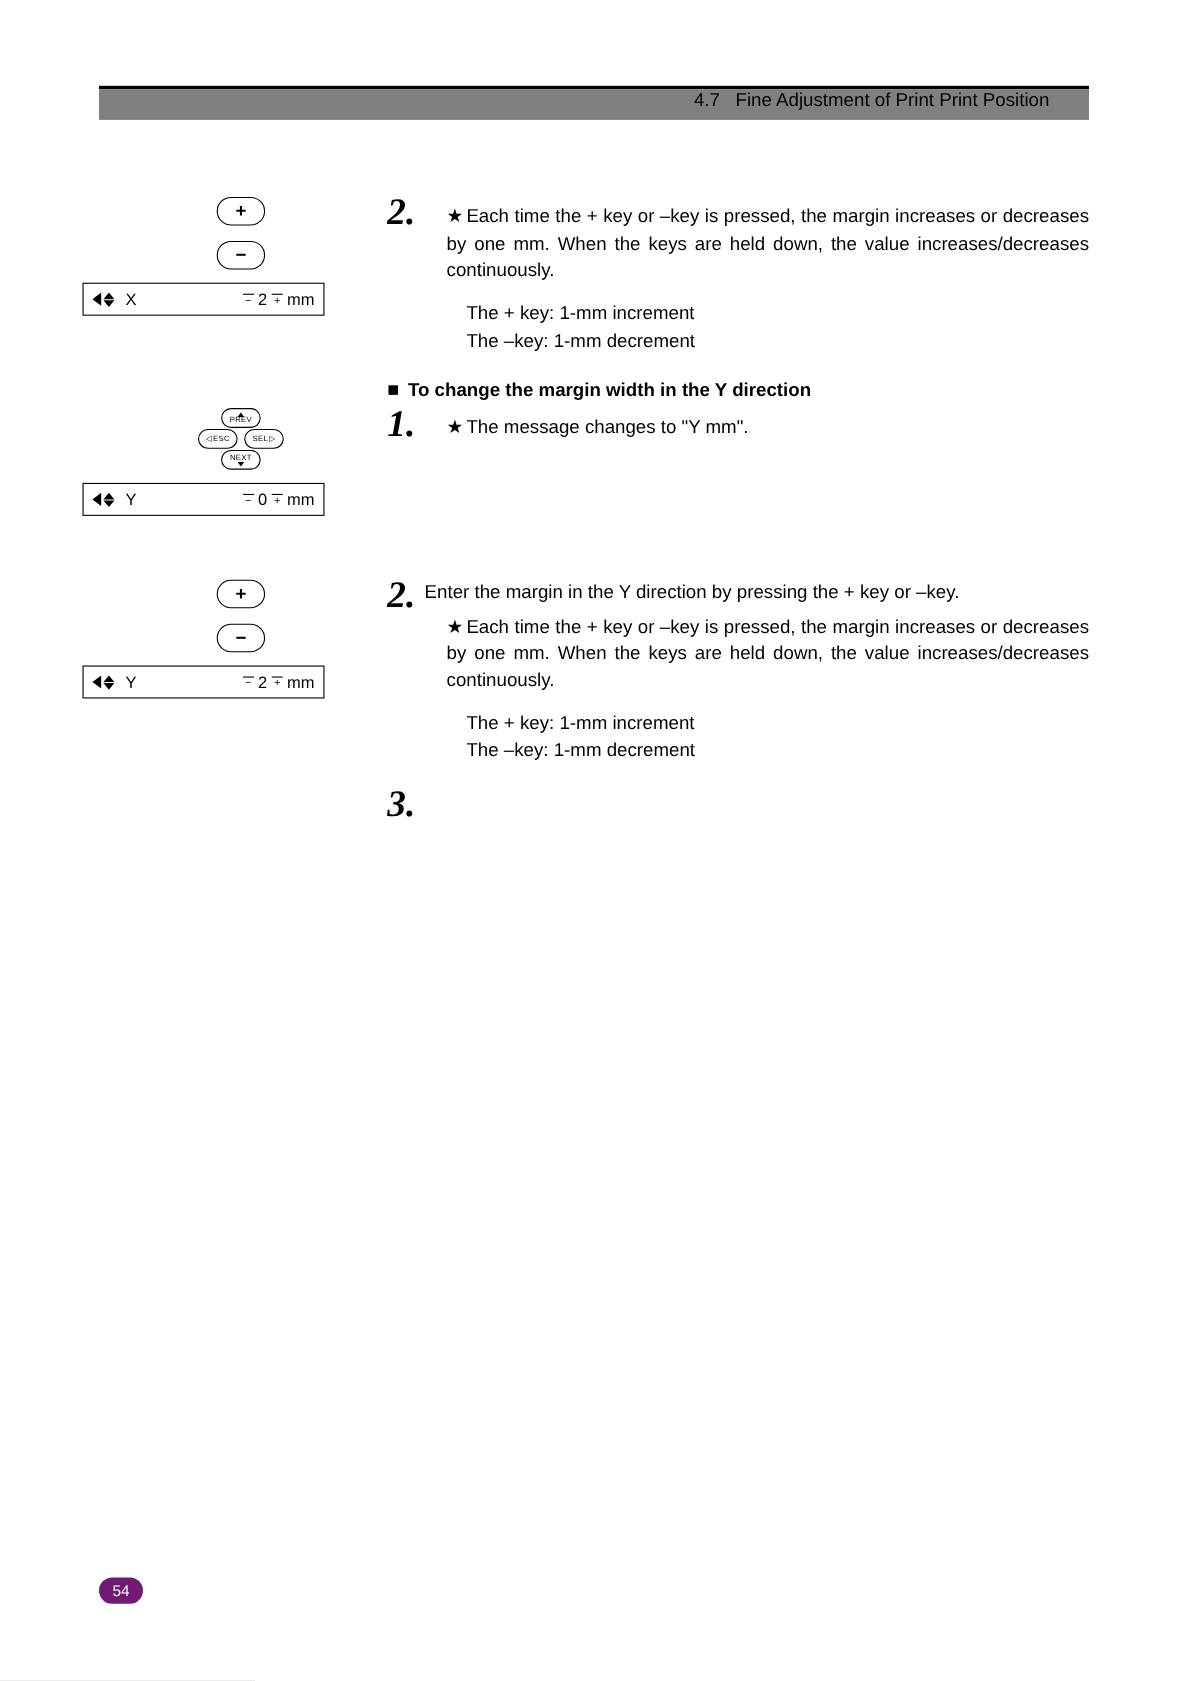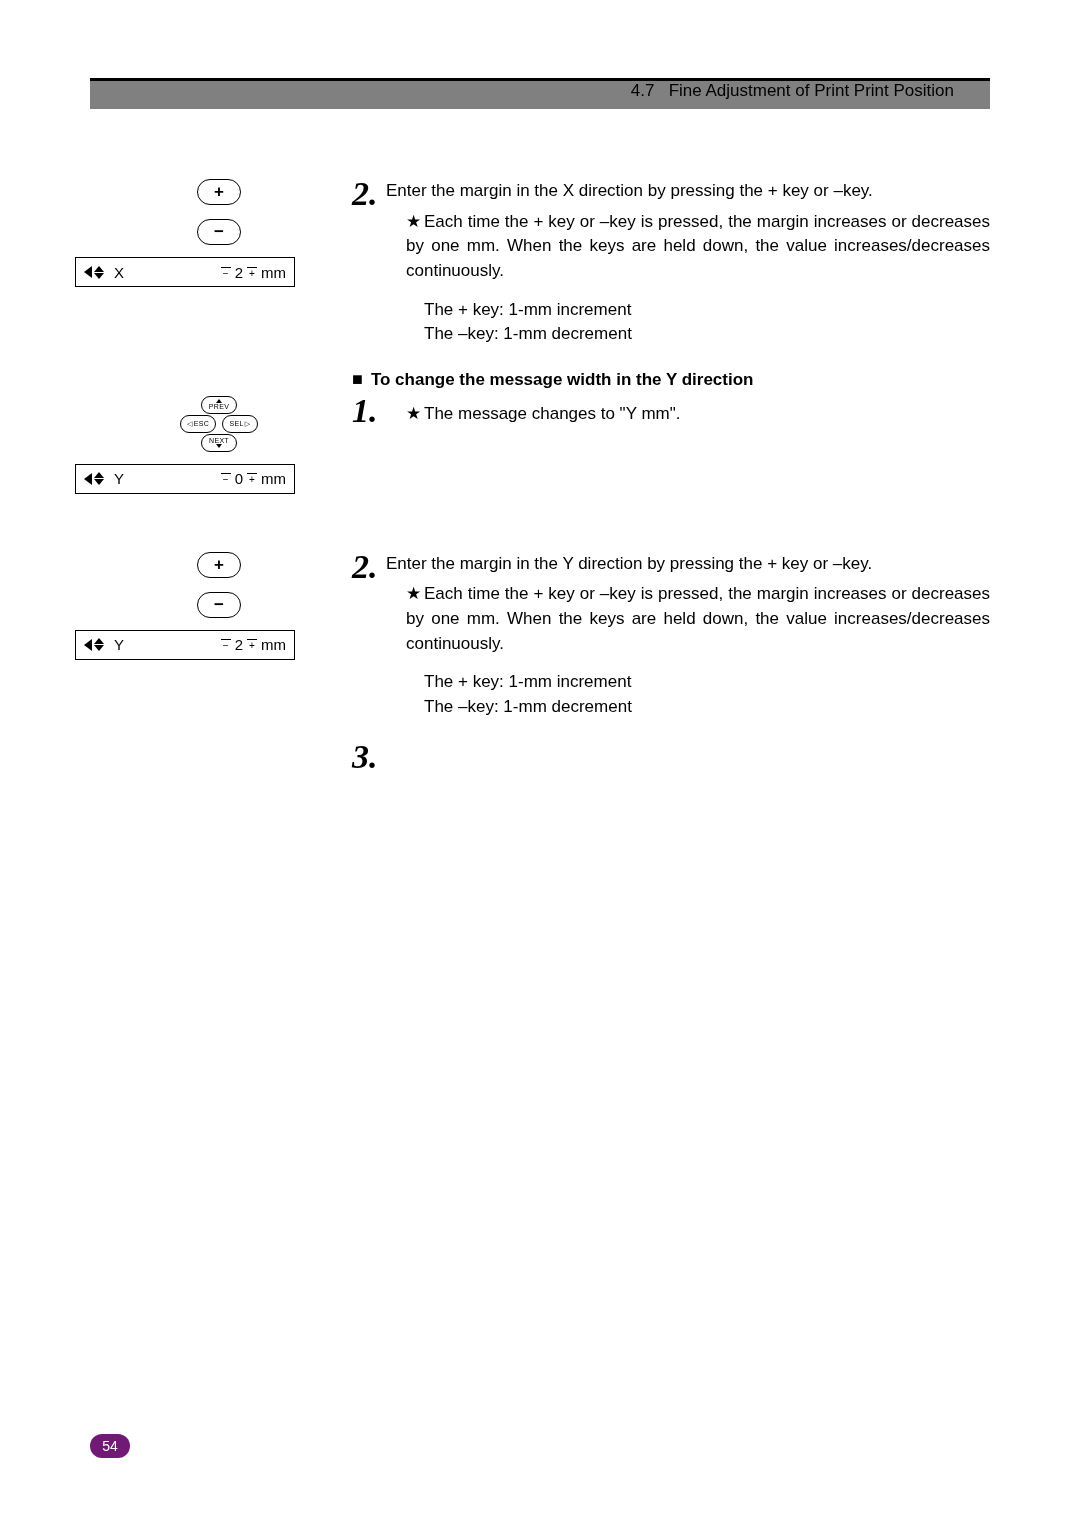--- a/index.html
+++ b/index.html
@@ -234,33 +234,32 @@
                   <span>+</span>
                 </span>
               <span>mm</span>
             </span>
           </div>
         </div>
         <div class="right-col">
           <div class="step">
             <div class="stepnum">2.</div>
             <div class="steptext">
-              <div>Enter the margin in the X direction by pressing the + key or –key.</div>
               <div class="sub justify">
                 <span class="star">★</span><span>Each time the + key or –key is pressed, the margin increases or decreases by one mm.  When the keys are held down, the value increases/decreases continuously.</span>
               </div>
               <div class="keyvals">
                 <div>The + key:   1-mm increment</div>
                 <div>The –key:   1-mm decrement</div>
               </div>
             </div>
           </div>
 
           <div class="section-title">
-            <span class="blacksq">■</span><span>To change the message width in the Y direction</span>
+            <span class="blacksq">■</span><span>To change the margin width in the Y direction</span>
           </div>
         </div>
       </div>
 
       <div class="row" style="margin-top:6px;">
         <div class="left-col">
           <div class="oval-cluster">
             <div class="oval-btn top ov-prev" style="flex-direction:column;">
                 <span class="tri"></span>
                 <span class="txt">PREV</span>

